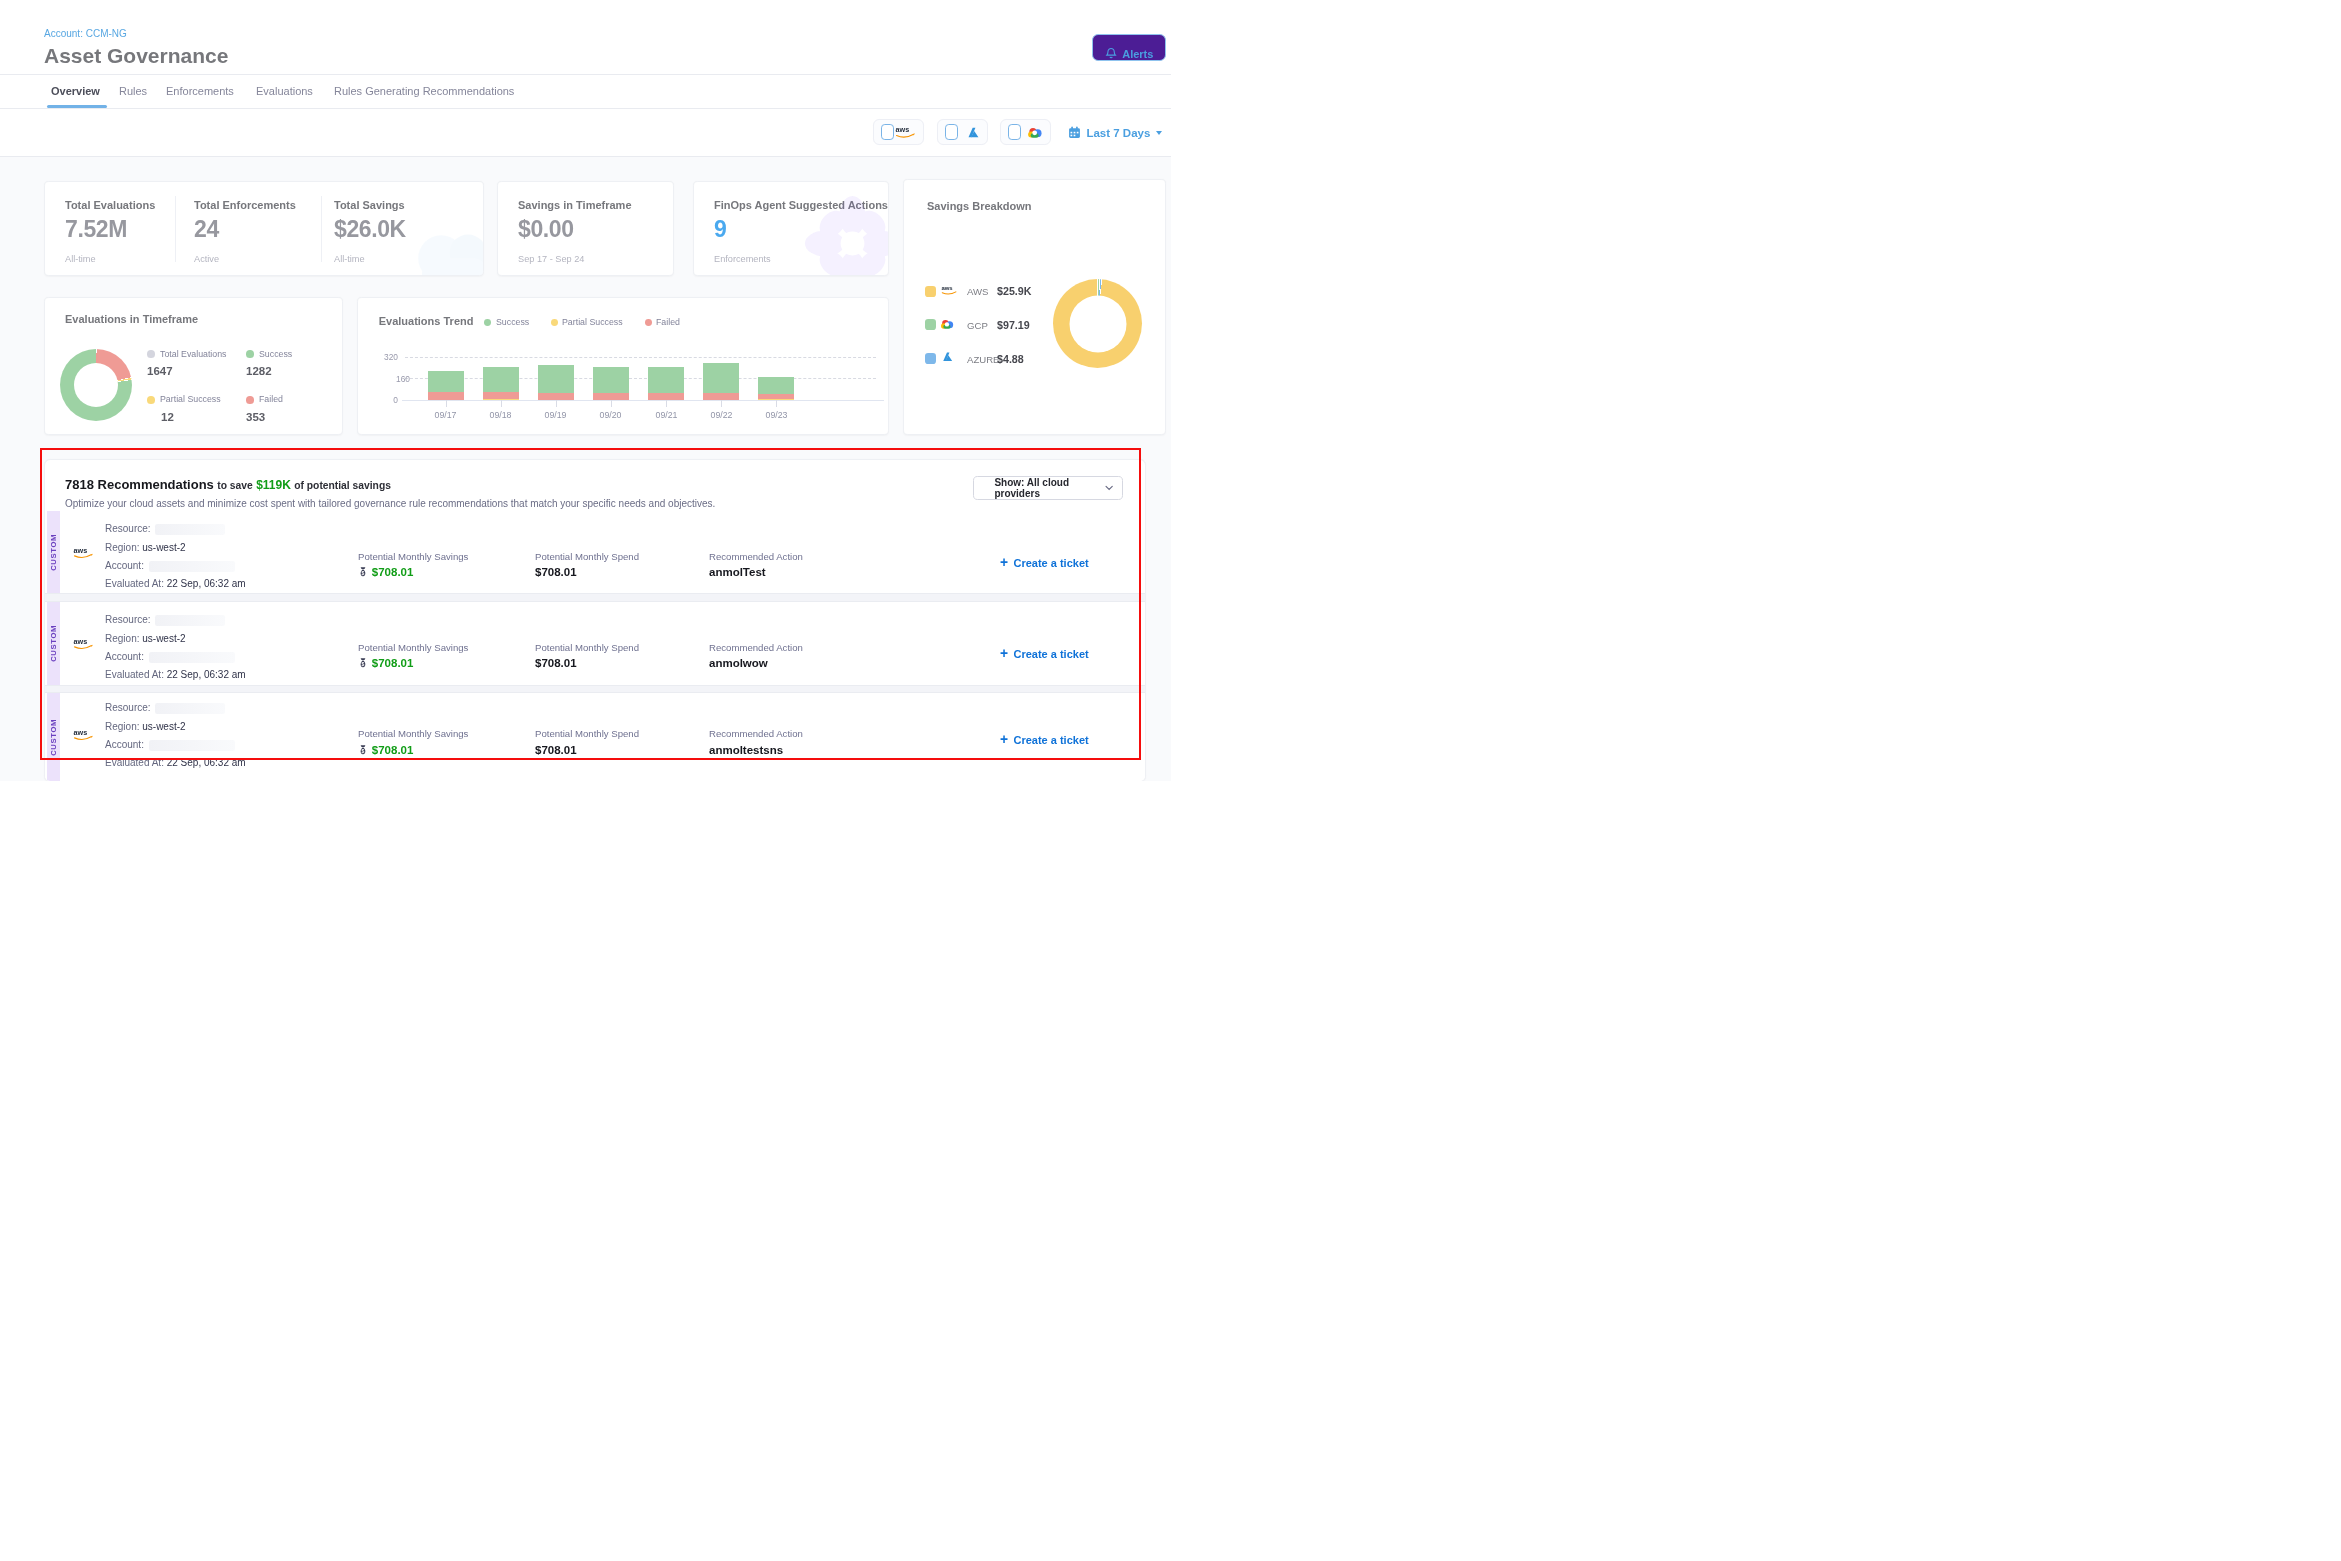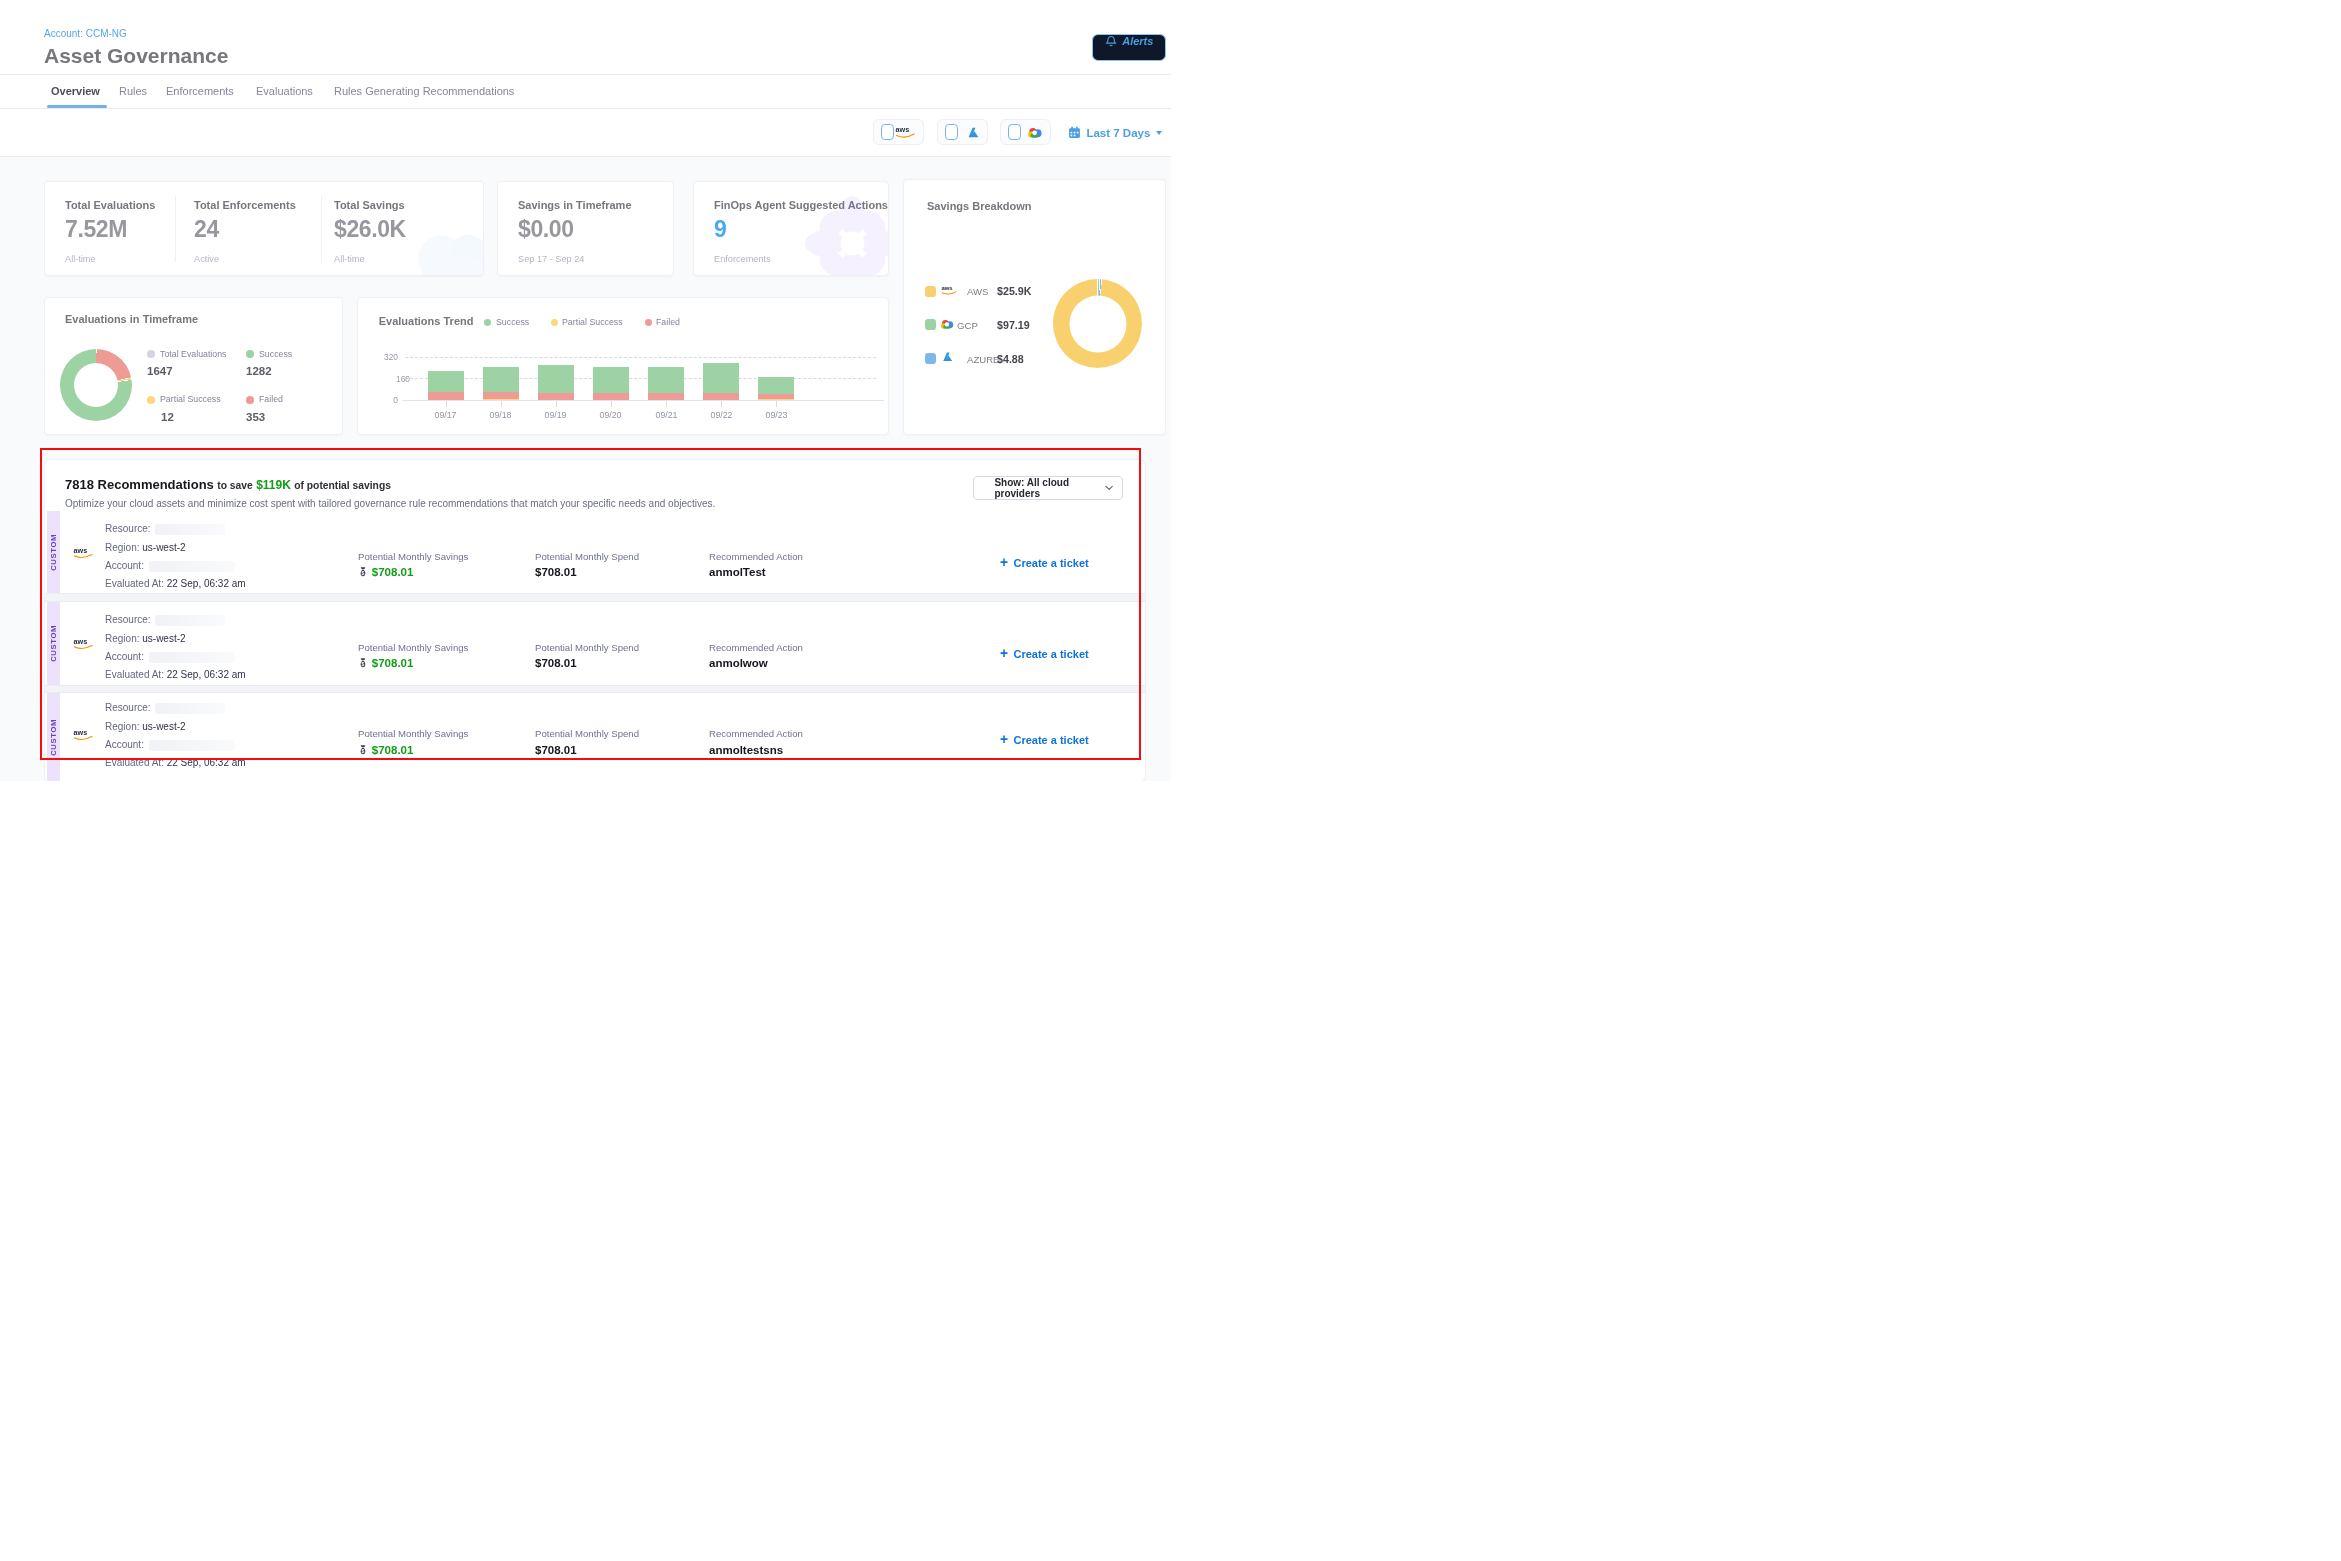--- a/index.html
+++ b/index.html
@@ -3,22 +3,22 @@
 <meta charset="utf-8">
 <style>
   html,body{margin:0;padding:0;background:#fff;}
   .page{position:relative;width:1171px;height:781px;background:#f9fafc;overflow:hidden;
         font-family:"Liberation Sans",sans-serif;color:#303349;}
   .abs{position:absolute;}
   .band-top{position:absolute;left:0;top:0;width:1171px;height:156px;background:#fff;}
   .hr{position:absolute;left:0;width:1171px;height:0.8px;background:#e9ebf0;}
   .account-link{font-size:10px;color:#58a7e2;}
   .page-title{font-size:21px;font-weight:700;color:#76777b;}
-  .alerts-btn{display:flex;align-items:flex-start;justify-content:center;gap:5.4px;width:72px;height:24.5px;
-      background:#0f172a;border:1.1px solid #8fc3ee;border-radius:6.1px;cursor:pointer;font-style:italic;}
+  .alerts-btn{display:flex;align-items:flex-end;justify-content:center;gap:5.4px;width:72px;height:24.5px;
+      background:#4c1d95;border:1.1px solid #8fc3ee;border-radius:6.1px;cursor:pointer;}
   .alerts-btn span{color:#4a9fe0;font-size:11px;font-weight:700;}
   .tab{position:absolute;top:0;font-size:11px;color:#85869a;font-weight:500;cursor:pointer;white-space:nowrap;}
   .tab.active{color:#4c4e5a;font-weight:700;}
   .tab-underline{position:absolute;height:3.1px;border-radius:2.3px;background:#72b2e7;}
   .chip{position:absolute;top:119px;width:51px;height:26px;background:#fbfcfe;border:0.8px solid #edeff5;
         border-radius:6.1px;display:flex;align-items:center;justify-content:space-between;padding:0 6.9px;box-sizing:border-box;cursor:pointer;}
   .chip-box{width:10.7px;height:13.8px;border:1.5px solid #7ab4e7;border-radius:3.8px;background:#fff;}
   .daterange{display:flex;align-items:center;gap:5.4px;cursor:pointer;}
   .daterange span{color:#4a9fe0;font-size:11.5px;font-weight:600;}
   .caret{width:0;height:0;border-left:3.8px solid transparent;border-right:3.8px solid transparent;border-top:4.6px solid #4a9fe0;}
@@ -197,21 +197,21 @@
     <div class="sb-name" style="left:63px;top:106px;">AWS</div>
     <div class="sb-value" style="left:93px;top:105px;">$25.9K</div>
     <div class="pill c-gcp" style="left:21.4px;top:139px;"></div>
     <svg class="abs" style="left:36px;top:138px;" width="14.5" height="12.2" viewBox="0 0 24 19">
         <circle cx="9" cy="8" r="5.4" fill="#ea4335"></circle>
         <circle cx="16" cy="10.5" r="5.8" fill="#4285f4"></circle>
         <circle cx="6.3" cy="12.5" r="4.6" fill="#fbbc05"></circle>
         <rect x="5.5" y="10.5" width="12" height="6.8" rx="3.4" fill="#34a853"></rect>
         <circle cx="11.5" cy="10" r="3.6" fill="#fff"></circle>
       </svg>
-    <div class="sb-name" style="left:53px;top:140px;">GCP</div>
+    <div class="sb-name" style="left:63px;top:140px;">GCP</div>
     <div class="sb-value" style="left:93px;top:139px;">$97.19</div>
     <div class="pill c-azure" style="left:21.4px;top:173px;"></div>
     <svg class="abs" style="left:37px;top:171px;" width="13" height="11.5" viewBox="0 0 24 20">
         <path d="M11 2h4.6L9 18H4.2Z" fill="#3194dc"></path>
         <path d="M13.6 7.4 20.6 18H8.2Z" fill="#3194dc"></path>
       </svg>
     <div class="sb-name" style="left:63px;top:174px;">AZURE</div>
     <div class="sb-value" style="left:93px;top:173px;">$4.88</div>
     <div class="donut" id="savings-donut" style="left: 149px; top: 99px; width: 89px; height: 89px; background: conic-gradient(rgb(255, 255, 255) 0deg, rgb(255, 255, 255) 0.9deg, rgb(157, 210, 164) 0.9deg, rgb(157, 210, 164) 2.5deg, rgb(255, 255, 255) 2.5deg, rgb(255, 255, 255) 3.4deg, rgb(126, 184, 234) 3.4deg, rgb(126, 184, 234) 5deg, rgb(255, 255, 255) 5deg, rgb(255, 255, 255) 5.9deg, rgb(248, 208, 110) 5.9deg, rgb(248, 208, 110) 360deg);">
       <div class="donut-hole" style="width:57px;height:57px;"></div>

